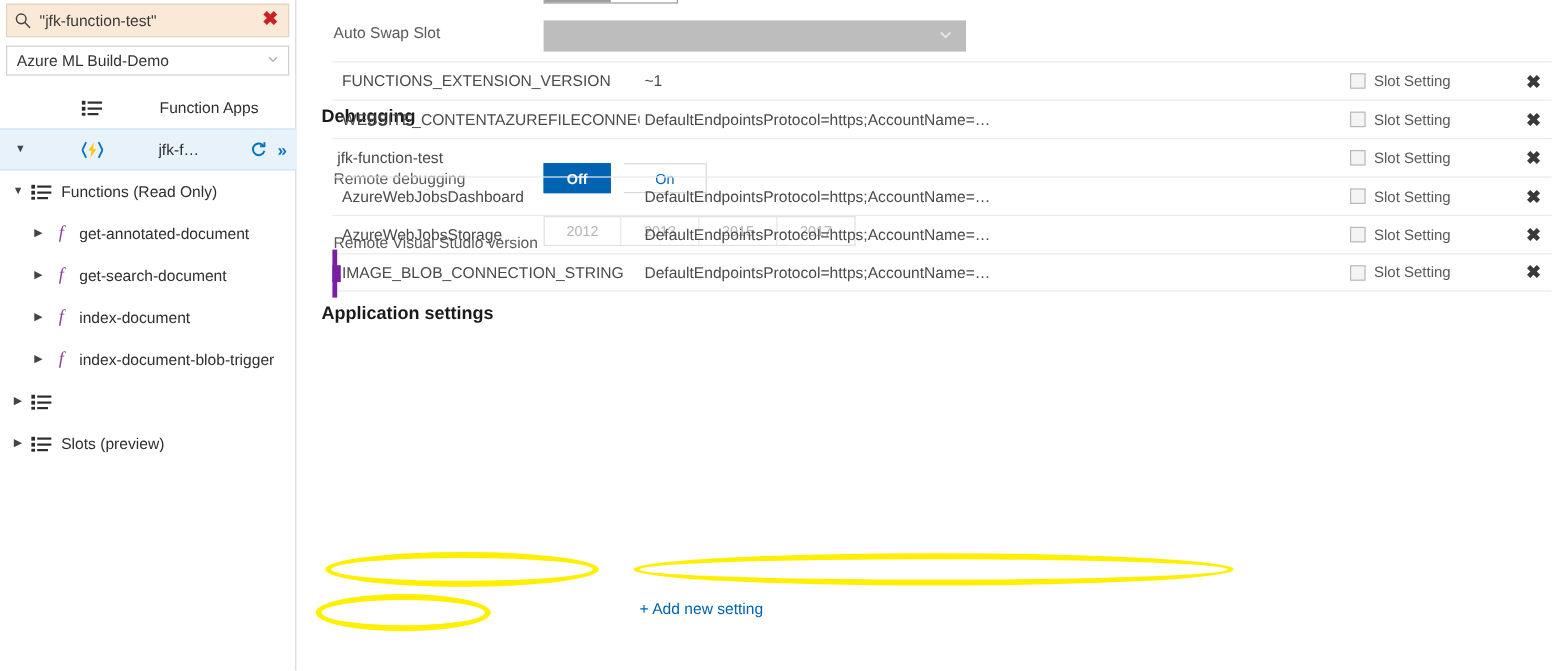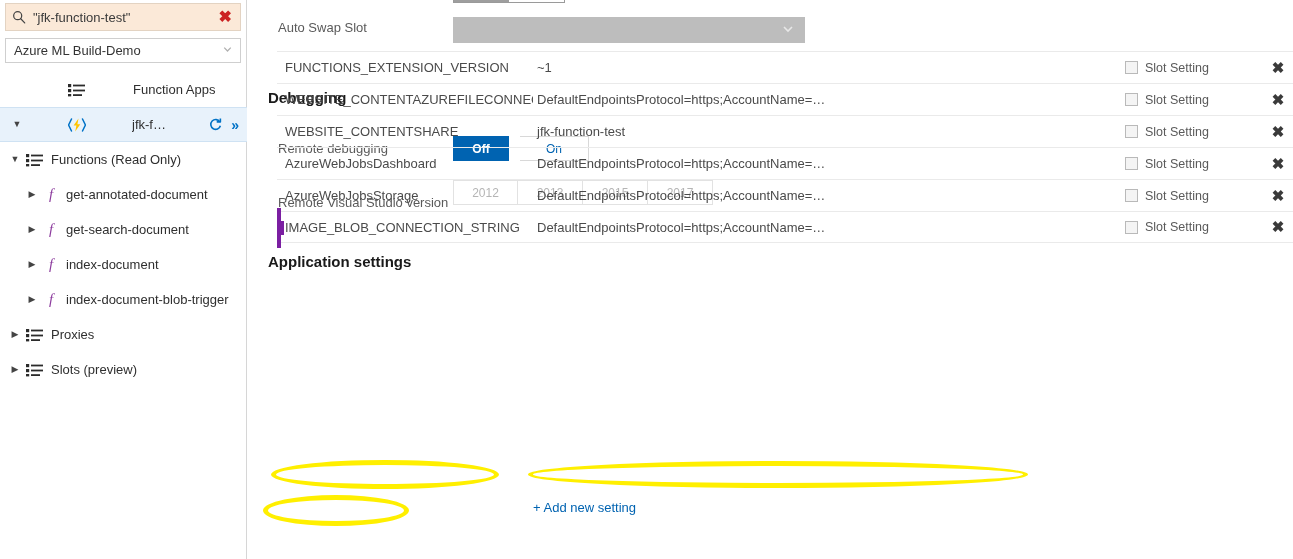--- a/index.html
+++ b/index.html
@@ -419,21 +419,20 @@
       <span class="list-icon">
         <svg viewBox="0 0 17 14" width="17" height="14">
           <rect x="0" y="1" width="3.2" height="3.2" fill="#2b2b2b"></rect>
           <rect x="0" y="6" width="3.2" height="3.2" fill="#2b2b2b"></rect>
           <rect x="0" y="11" width="3.2" height="2.4" fill="#2b2b2b"></rect>
           <rect x="5" y="1.6" width="12" height="1.8" fill="#2b2b2b"></rect>
           <rect x="5" y="6.6" width="12" height="1.8" fill="#2b2b2b"></rect>
           <rect x="5" y="11.2" width="9" height="1.8" fill="#2b2b2b"></rect>
         </svg>
       </span>
-      <span class="tree-label">Proxies</span>
     </div>
 
     <div class="tree-row lvl1">
       <span class="twisty">▶</span>
       <span class="list-icon">
         <svg viewBox="0 0 17 14" width="17" height="14">
           <rect x="0" y="1" width="3.2" height="3.2" fill="#2b2b2b"></rect>
           <rect x="0" y="6" width="3.2" height="3.2" fill="#2b2b2b"></rect>
           <rect x="0" y="11" width="3.2" height="2.4" fill="#2b2b2b"></rect>
           <rect x="5" y="1.6" width="12" height="1.8" fill="#2b2b2b"></rect>
@@ -502,21 +501,20 @@
       <div class="st-name">WEBSITE_CONTENTAZUREFILECONNECTIO...</div>
       <div class="st-value">DefaultEndpointsProtocol=https;AccountName=…</div>
       <div class="st-slot">
         <span class="cb"></span>
         <span>Slot Setting</span>
       </div>
       <div class="st-del">✖</div>
     </div>
 
     <div class="st-row">
-      <div class="st-name">WEBSITE_CONTENTSHARE</div>
       <div class="st-value">jfk-function-test</div>
       <div class="st-slot">
         <span class="cb"></span>
         <span>Slot Setting</span>
       </div>
       <div class="st-del">✖</div>
     </div>
 
     <div class="st-row">
       <div class="st-name">AzureWebJobsDashboard</div>

